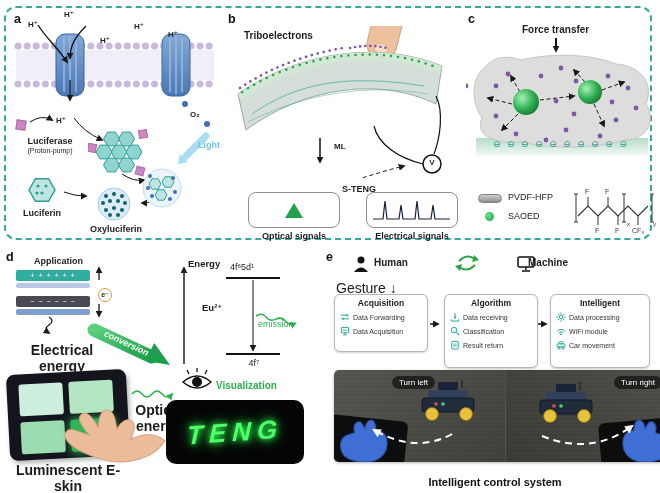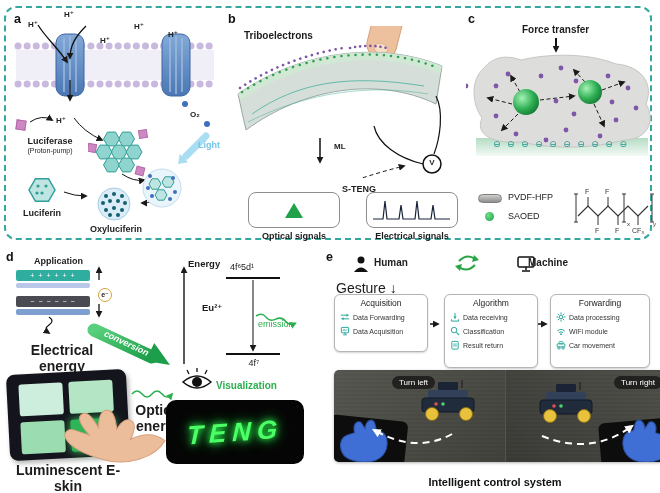--- a/index.html
+++ b/index.html
@@ -16,21 +16,21 @@
   .bluedot{width:6px;height:6px;border-radius:50%;background:#3f6fbf}
   .sigbox{width:92px;height:36px;border:1.5px solid #8a8f8c;border-radius:8px;background:#fff;display:flex;align-items:center;justify-content:center}
   .tri-up{width:0;height:0;border-left:9px solid transparent;border-right:9px solid transparent;border-bottom:15px solid #21a14a}
   .bar{border-radius:2px;color:#fff;font-size:7px;line-height:11px;text-align:center;letter-spacing:1px}
   .ecirc{width:14px;height:14px;border-radius:50%;background:#fff;border:1.2px solid #d8a13c;font-size:7px;line-height:12px;text-align:center;font-weight:bold}
   .eskin{background:#14141c;border-radius:8px;transform:rotate(-3deg);box-shadow:2px 3px 5px rgba(0,0,0,.3)}
   .esq{position:absolute;border-radius:3px}
   .tengphoto{background:#050505;border-radius:10px;display:flex;align-items:center;justify-content:center}
   .glow{font-weight:bold;font-style:italic;font-size:26px;letter-spacing:6px;color:#4dff66;transform:rotate(-4deg) skewX(-6deg);text-shadow:0 0 6px #2aff4e,0 0 14px #2aff4e}
   .flowbox{border:1px solid #b5b5b5;border-radius:6px;background:#fff;box-shadow:0 1px 2px rgba(0,0,0,.18)}
-  .fb-title{font-size:8.5px;font-weight:normal;text-align:center;padding:3px 0 2px}
+  .fb-title{font-size:8.5px;font-weight:bold;text-align:center;padding:3px 0 2px}
   .fb-item{display:flex;align-items:center;gap:3px;padding:2px 5px;font-size:7px;color:#333;white-space:nowrap}
   .fb-ic{width:10px;height:10px;flex:none}
   .photos{display:flex;border-radius:5px;overflow:hidden;box-shadow:0 1px 3px rgba(0,0,0,.3)}
   .photo{flex:1;position:relative;overflow:hidden}
   .photo-l{background:linear-gradient(140deg,#9c9c97,#75756f),repeating-linear-gradient(0deg,#90908c 0,#90908c 2px,#8a8a86 2px,#8a8a86 4px);background-blend-mode:multiply;border-right:1px solid #55554f}
   .photo-r{background:linear-gradient(220deg,#94948f,#6b6b66),repeating-linear-gradient(0deg,#8e8e8a 0,#8e8e8a 2px,#878783 2px,#878783 4px);background-blend-mode:multiply}
   .pad{position:absolute;background:#0d0d0d;border-radius:6px}
   .badge{position:absolute;background:rgba(22,22,22,.8);color:#fff;font-size:8px;padding:2px 7px;border-radius:9px;white-space:nowrap}
   .greenchip{width:9px;height:9px;border-radius:50%;background:radial-gradient(circle at 35% 35%,#6ee08a,#1d9e45)}
   .capsule{width:24px;height:9px;border-radius:5px;background:linear-gradient(#cfcfcd,#8f8f8d);border:1px solid #7e7e7c}
@@ -420,21 +420,21 @@
       </svg>
       <span>Result return</span>
     </div>
   </div>
 
   <svg class="abs" style="left:537px;top:318px" width="14" height="12" viewBox="0 0 14 12">
     <line x1="1" y1="6" x2="9" y2="6" stroke="#111" stroke-width="1.5" marker-end="url(#arr-k)"></line>
   </svg>
 
   <div class="abs flowbox" style="left:550px;top:294px;width:100px;height:74px">
-    <div class="fb-title">Forwarding</div>
+    <div class="fb-title">Intelligent</div>
     <div class="fb-item">
       <svg class="fb-ic" viewBox="0 0 11 11">
         <circle cx="5.5" cy="5.5" r="2" fill="none" stroke="#2aa79e" stroke-width="1.1"></circle>
         <g stroke="#2aa79e" stroke-width="1.1">
           <line x1="5.5" y1="0.5" x2="5.5" y2="2.5"></line>
             <line x1="5.5" y1="8.5" x2="5.5" y2="10.5"></line>
           <line x1="0.5" y1="5.5" x2="2.5" y2="5.5"></line>
             <line x1="8.5" y1="5.5" x2="10.5" y2="5.5"></line>
           <line x1="2" y1="2" x2="3.4" y2="3.4"></line>
             <line x1="7.6" y1="7.6" x2="9" y2="9"></line>

